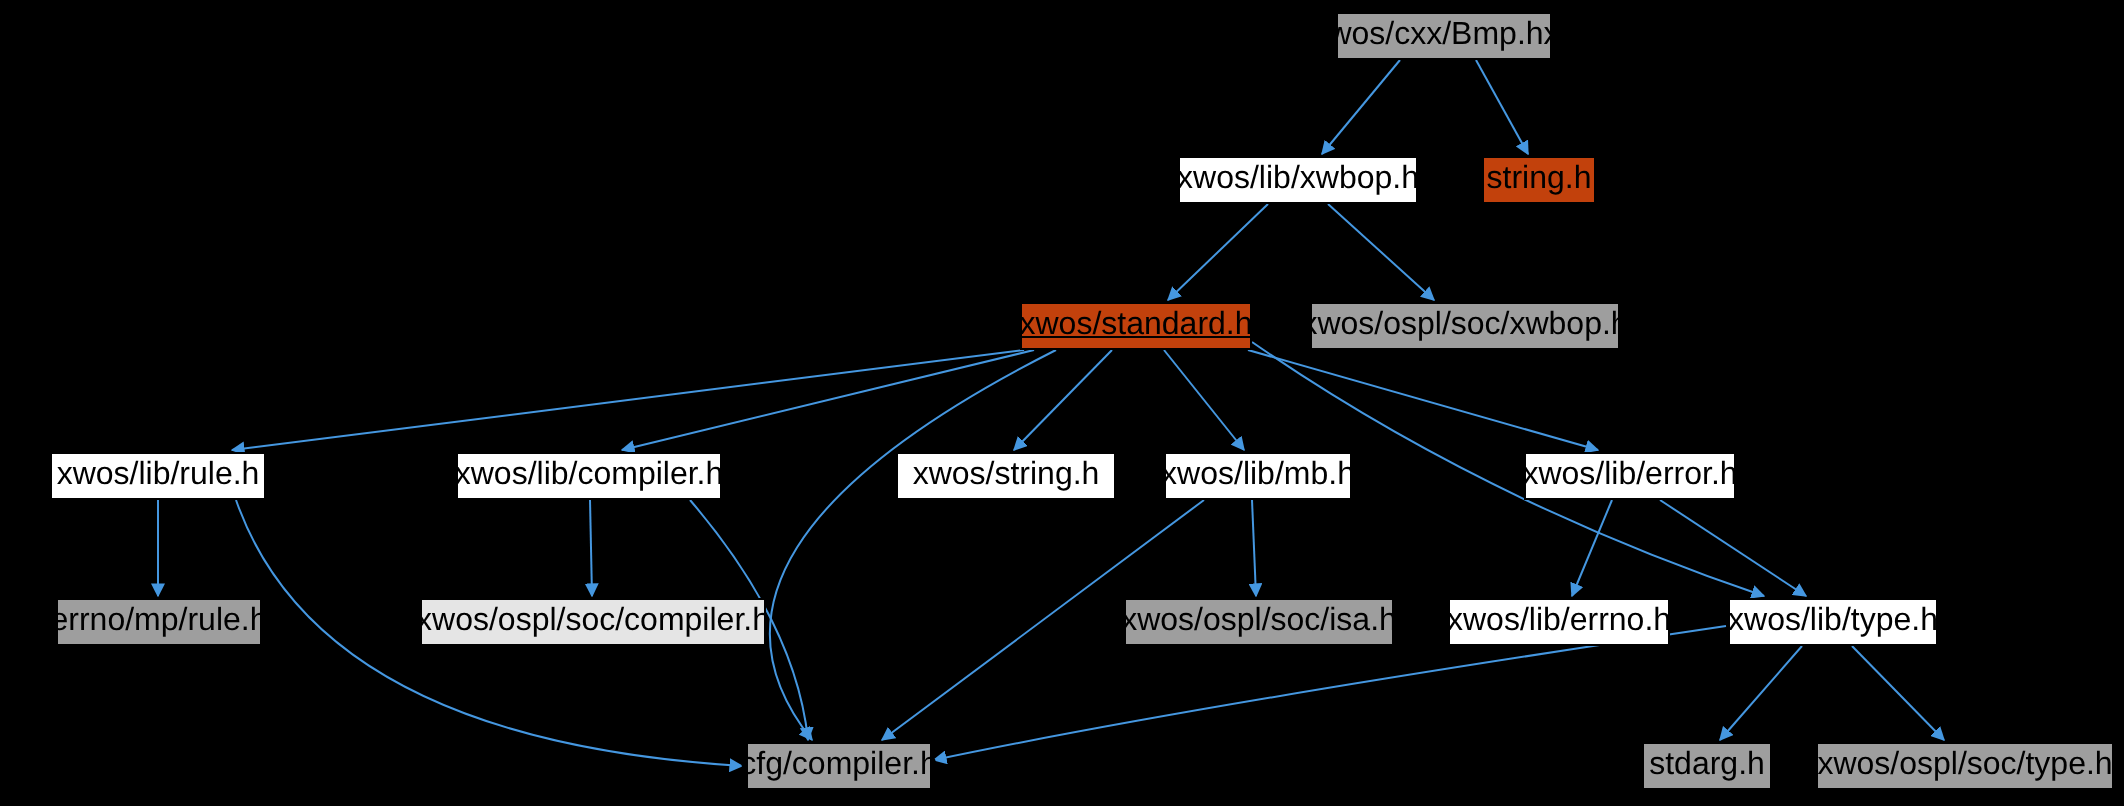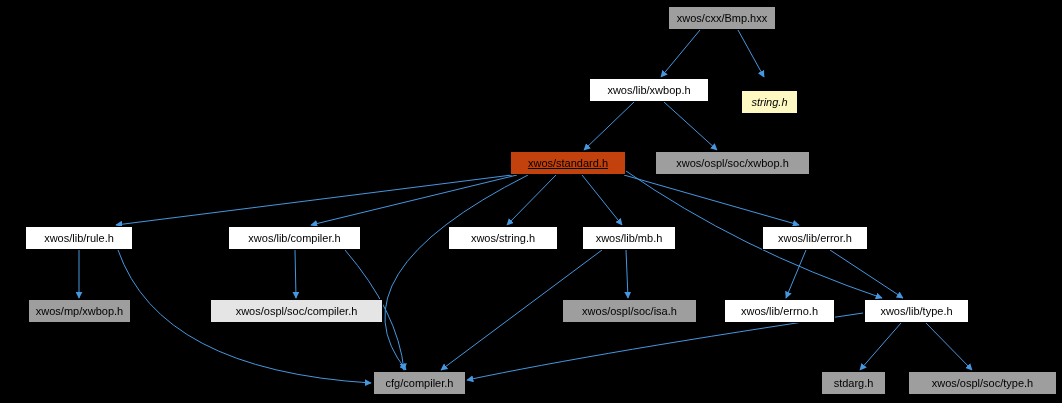--- a/index.html
+++ b/index.html
@@ -24,21 +24,21 @@
   }
   .edge {
     fill: none;
     stroke-width: 1;
   }
   .node {
     position: absolute;
     display: flex;
     align-items: center;
     justify-content: center;
-    font-size: 11px;
+    font-size: 16px;
     box-sizing: border-box;
     white-space: nowrap;
     border: 1px solid #000000;
     cursor: default;
   }
 </style>
 </head>
 <body style="background: rgb(0, 0, 0);">
 
 <div class="canvas">
@@ -69,29 +69,29 @@
         <path d="M806,250 L786,298" class="edge" stroke="#4597e0" marker-end="url(#arrow)"></path>
         <path d="M830,250 L903,298" class="edge" stroke="#4597e0" marker-end="url(#arrow)"></path>
         <path d="M901,323 L860,370" class="edge" stroke="#4597e0" marker-end="url(#arrow)"></path>
         <path d="M926,323 L972,370" class="edge" stroke="#4597e0" marker-end="url(#arrow)"></path>
         <path d="M863,313 Q600,352 467,380" class="edge" stroke="#4597e0" marker-end="url(#arrow)"></path>
       </g>
   </svg>
   <div>
       <div class="node" style="left: 668px; top: 6px; width: 108px; height: 24px; background: rgb(158, 158, 158); border-color: rgb(0, 0, 0); color: rgb(0, 0, 0);">xwos/cxx/Bmp.hxx</div>
       <div class="node" style="left: 589px; top: 78px; width: 120px; height: 24px; background: rgb(255, 255, 255); border-color: rgb(0, 0, 0); color: rgb(0, 0, 0);">xwos/lib/xwbop.h</div>
-      <div class="node" style="left: 741px; top: 90px; width: 57px; height: 24px; background: #fef9c3; border-color: rgb(0, 0, 0); color: rgb(0, 0, 0); font-style: italic;">string.h</div>
+      <div class="node" style="left: 741px; top: 78px; width: 57px; height: 24px; background: #c2410c; border-color: rgb(0, 0, 0); color: rgb(0, 0, 0);">string.h</div>
       <div class="node" style="left: 510px; top: 151px; width: 116px; height: 24px; background: #c2410c; border-color: rgb(0, 0, 0); color: rgb(0, 0, 0); text-decoration: underline;">xwos/standard.h</div>
       <div class="node" style="left: 655px; top: 151px; width: 155px; height: 24px; background: rgb(158, 158, 158); border-color: rgb(0, 0, 0); color: rgb(0, 0, 0);">xwos/ospl/soc/xwbop.h</div>
       <div class="node" style="left: 25px; top: 226px; width: 108px; height: 24px; background: rgb(255, 255, 255); border-color: rgb(0, 0, 0); color: rgb(0, 0, 0);">xwos/lib/rule.h</div>
       <div class="node" style="left: 228px; top: 226px; width: 133px; height: 24px; background: rgb(255, 255, 255); border-color: rgb(0, 0, 0); color: rgb(0, 0, 0);">xwos/lib/compiler.h</div>
       <div class="node" style="left: 448px; top: 226px; width: 110px; height: 24px; background: rgb(255, 255, 255); border-color: rgb(0, 0, 0); color: rgb(0, 0, 0);">xwos/string.h</div>
       <div class="node" style="left: 582px; top: 226px; width: 94px; height: 24px; background: rgb(255, 255, 255); border-color: rgb(0, 0, 0); color: rgb(0, 0, 0);">xwos/lib/mb.h</div>
       <div class="node" style="left: 762px; top: 226px; width: 106px; height: 24px; background: rgb(255, 255, 255); border-color: rgb(0, 0, 0); color: rgb(0, 0, 0);">xwos/lib/error.h</div>
-      <div class="node" style="left: 28px; top: 299px; width: 103px; height: 24px; background: rgb(158, 158, 158); border-color: rgb(0, 0, 0); color: rgb(0, 0, 0);">xwos/mp/xwbop.h</div>
+      <div class="node" style="left: 28px; top: 299px; width: 103px; height: 24px; background: rgb(158, 158, 158); border-color: rgb(0, 0, 0); color: rgb(0, 0, 0);">errno/mp/rule.h</div>
       <div class="node" style="left: 210px; top: 299px; width: 173px; height: 24px; background: #e5e5e5; border-color: rgb(0, 0, 0); color: rgb(0, 0, 0);">xwos/ospl/soc/compiler.h</div>
       <div class="node" style="left: 562px; top: 299px; width: 135px; height: 24px; background: rgb(158, 158, 158); border-color: rgb(0, 0, 0); color: rgb(0, 0, 0);">xwos/ospl/soc/isa.h</div>
       <div class="node" style="left: 724px; top: 299px; width: 111px; height: 24px; background: rgb(255, 255, 255); border-color: rgb(0, 0, 0); color: rgb(0, 0, 0);">xwos/lib/errno.h</div>
       <div class="node" style="left: 864px; top: 299px; width: 105px; height: 24px; background: rgb(255, 255, 255); border-color: rgb(0, 0, 0); color: rgb(0, 0, 0);">xwos/lib/type.h</div>
       <div class="node" style="left: 373px; top: 371px; width: 93px; height: 24px; background: rgb(158, 158, 158); border-color: rgb(0, 0, 0); color: rgb(0, 0, 0);">cfg/compiler.h</div>
       <div class="node" style="left: 821px; top: 371px; width: 65px; height: 24px; background: rgb(158, 158, 158); border-color: rgb(0, 0, 0); color: rgb(0, 0, 0);">stdarg.h</div>
       <div class="node" style="left: 908px; top: 371px; width: 149px; height: 24px; background: rgb(158, 158, 158); border-color: rgb(0, 0, 0); color: rgb(0, 0, 0); text-align: center;">xwos/ospl/soc/type.h</div>
     </div>
 </div>
 

